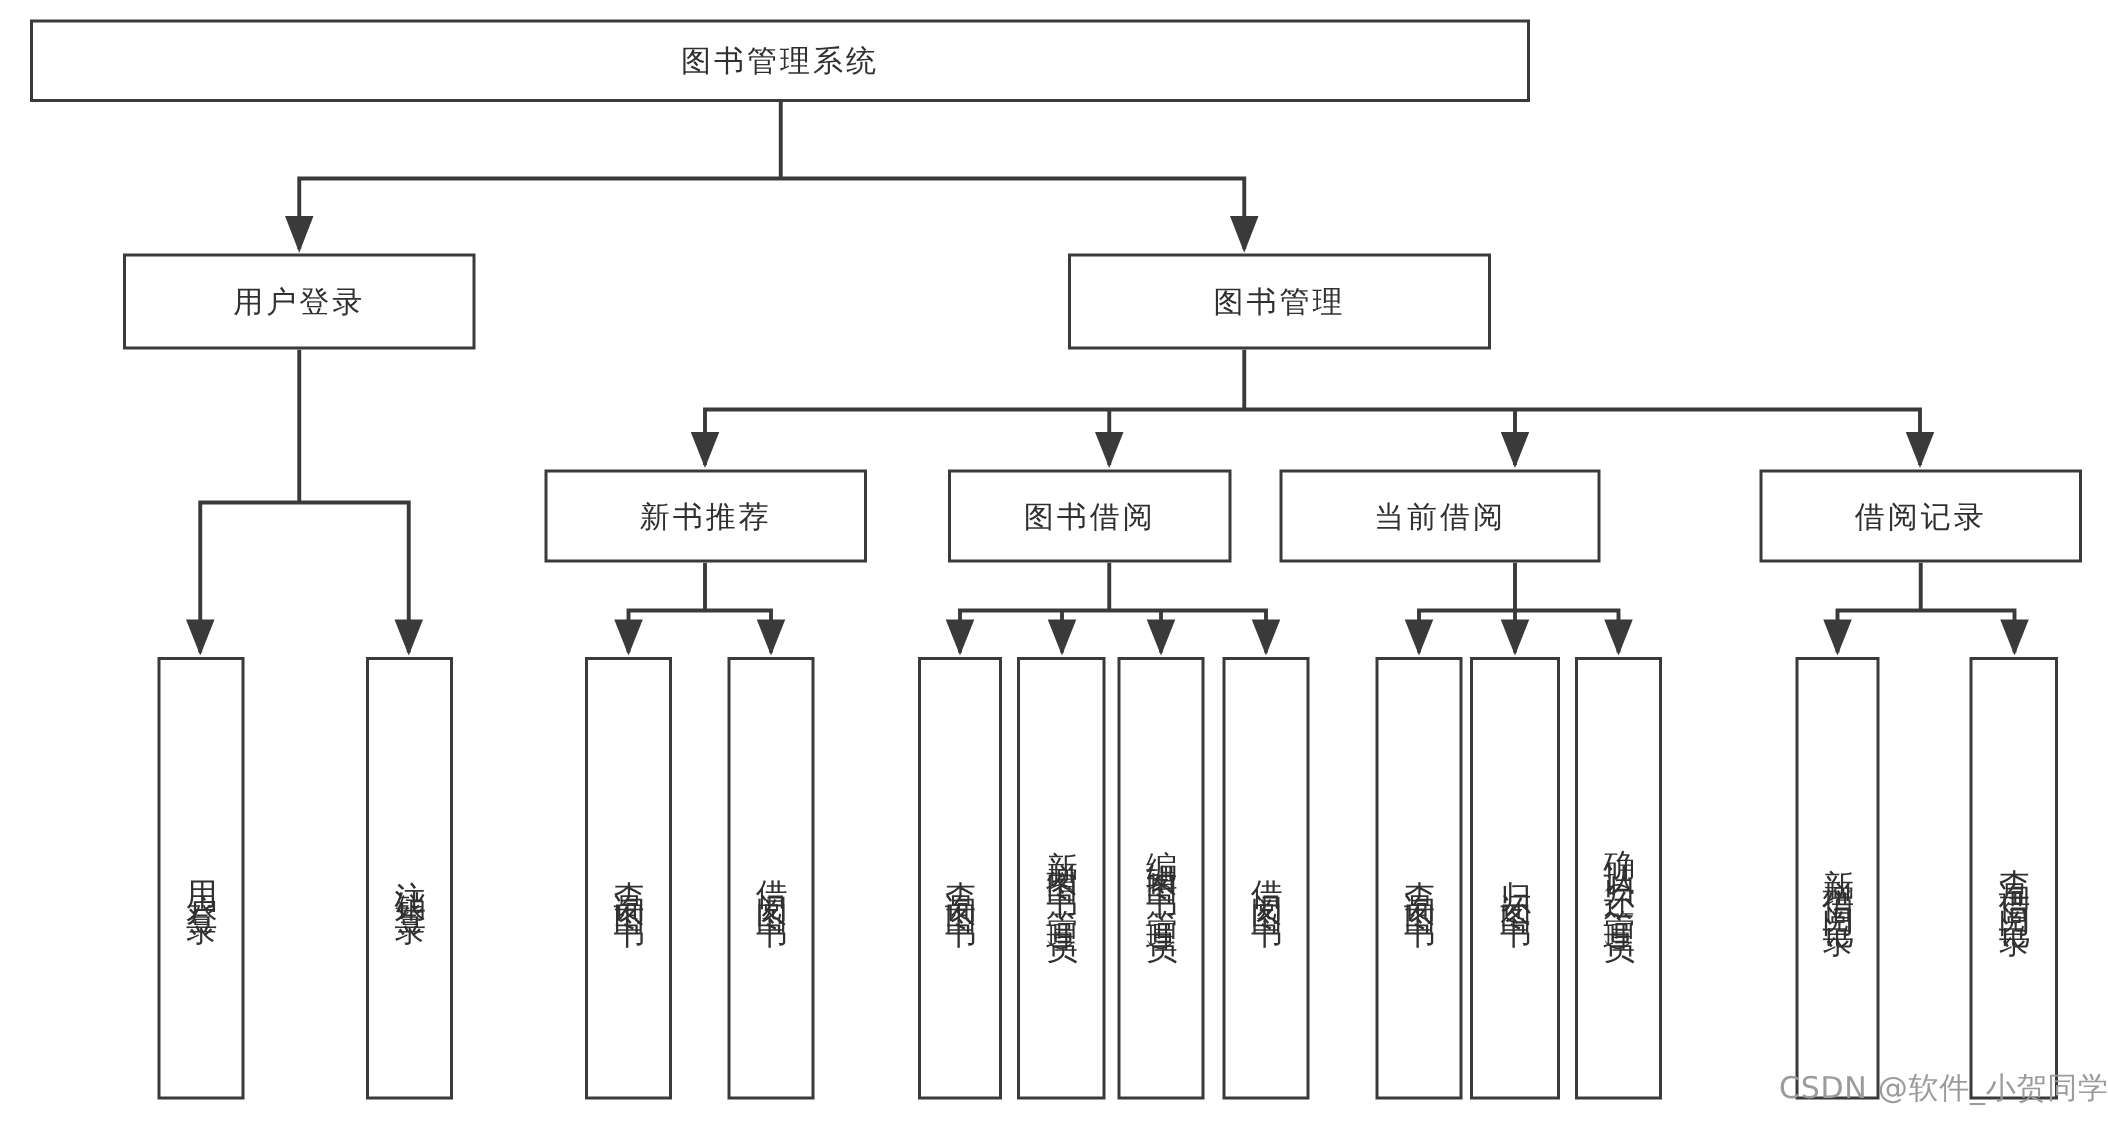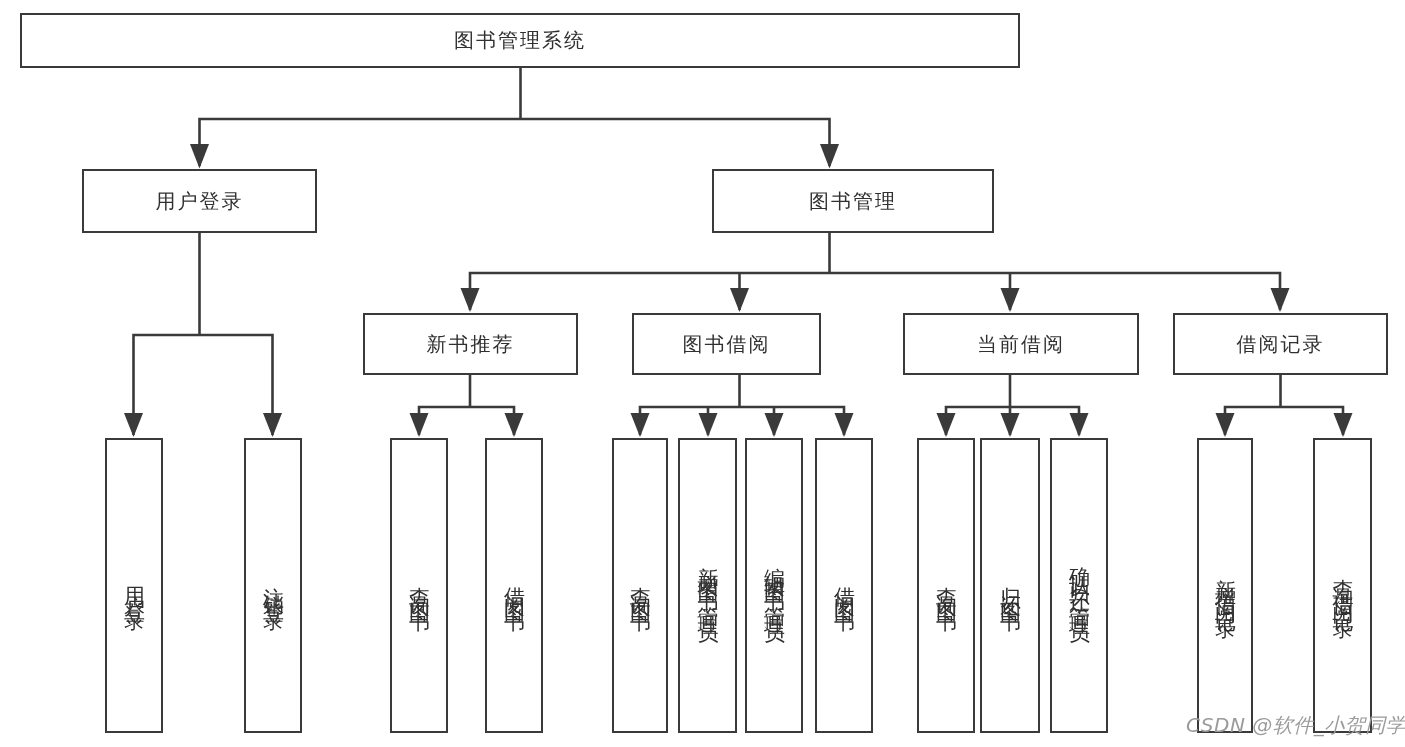--- a/index.html
+++ b/index.html
@@ -21,21 +21,21 @@
     display:flex;align-items:center;justify-content:center;
   }
   .hbox span{font-size:20px;letter-spacing:2px;white-space:nowrap;}
   .vbox span{
     writing-mode:vertical-rl;text-orientation:mixed;
     font-size:21px;letter-spacing:8px;line-height:1.1;white-space:nowrap;
   }
   .watermark{
     position:absolute;left:1186px;top:712px;z-index:5;
     font-size:20px;letter-spacing:0.5px;
-    color:var(--watermark,#9b9b9b);white-space:nowrap;font-style:italic;
+    color:var(--watermark,#9b9b9b);white-space:nowrap;
   }
 </style>
 </head>
 <body>
 
 <div id="canvas">
 
   <svg class="connectors" viewBox="0 0 1405 747" xmlns="http://www.w3.org/2000/svg">
 
     <path class="ln" d="M520.5,68 V119"></path>
@@ -97,21 +97,21 @@
   <div class="node hbox" style="left:712px;top:169px;width:282px;height:64px">
     <span>图书管理</span>
   </div>
 
   <div class="node hbox" style="left:363px;top:313px;width:215px;height:62px">
     <span>新书推荐</span>
   </div>
   <div class="node hbox" style="left:632px;top:313px;width:189px;height:62px">
     <span>图书借阅</span>
   </div>
-  <div class="node hbox" style="left:903px;top:313px;width:236px;height:62px">
+  <div class="node hbox" style="left:853px;top:313px;width:214px;height:62px">
     <span>当前借阅</span>
   </div>
   <div class="node hbox" style="left:1173px;top:313px;width:215px;height:62px">
     <span>借阅记录</span>
   </div>
 
   <div class="node vbox" style="left:105px;top:438px;width:58px;height:295px">
     <span>用户登录</span>
   </div>
   <div class="node vbox" style="left:244px;top:438px;width:58px;height:295px">

